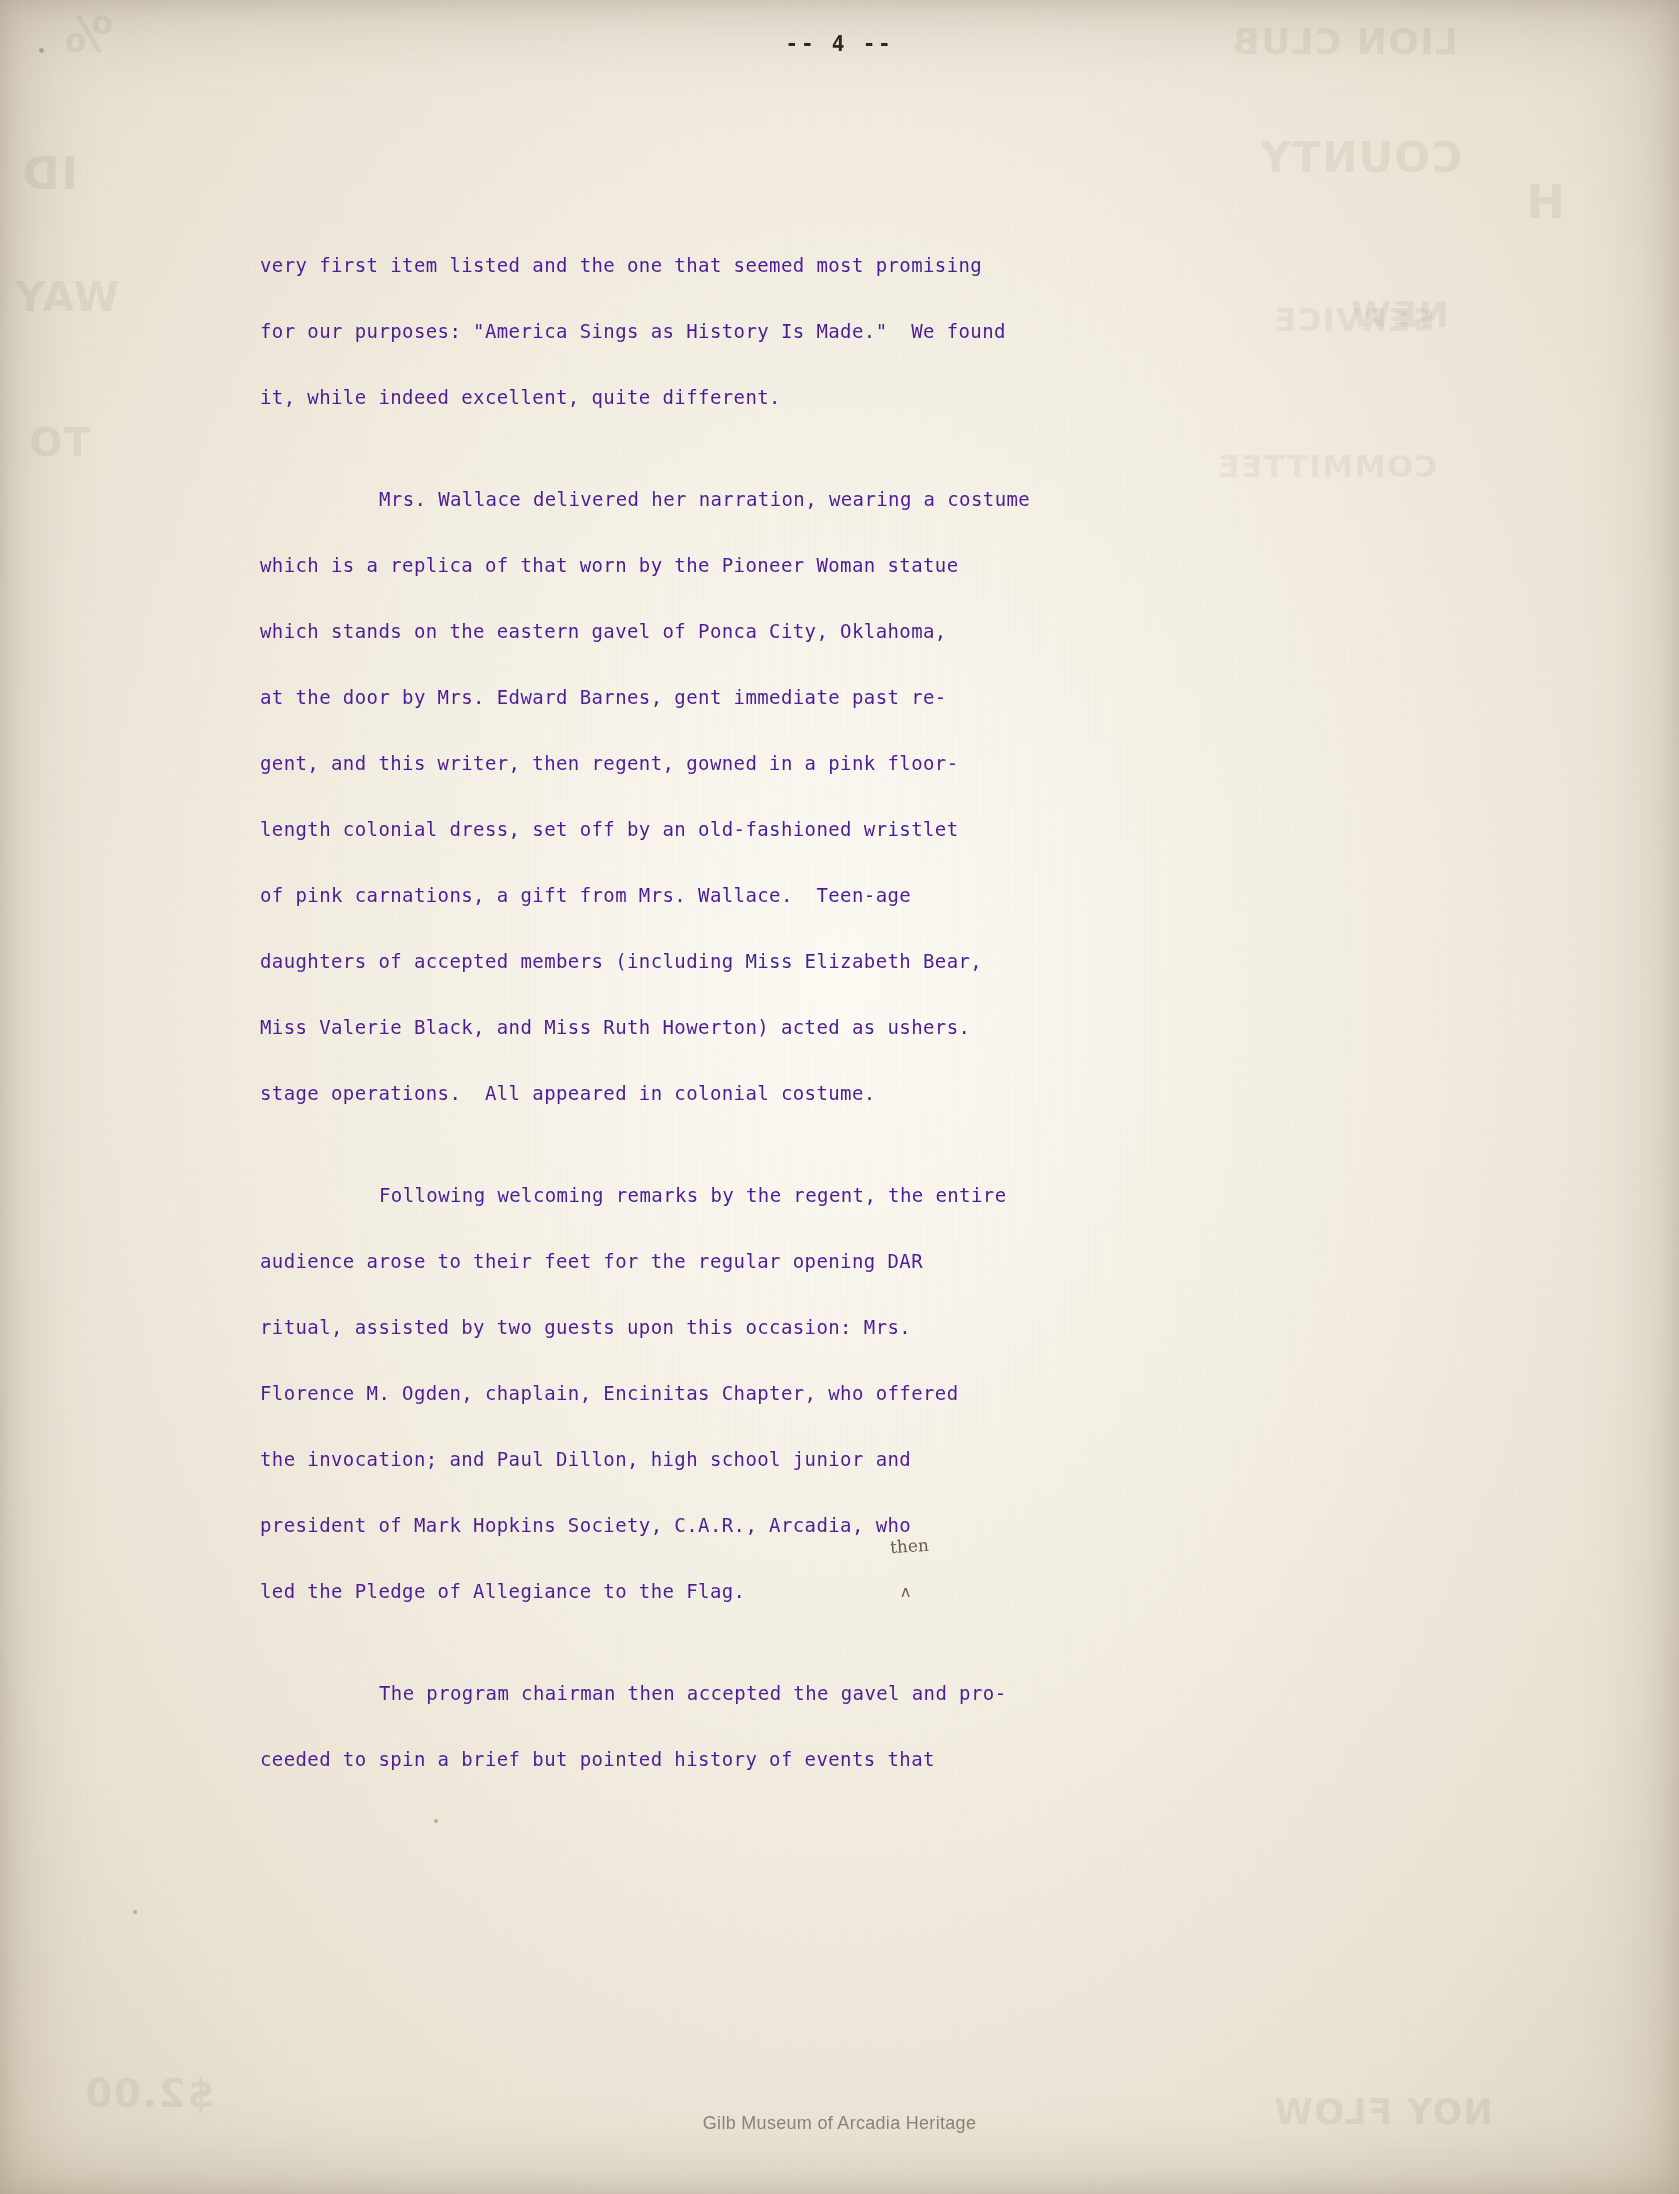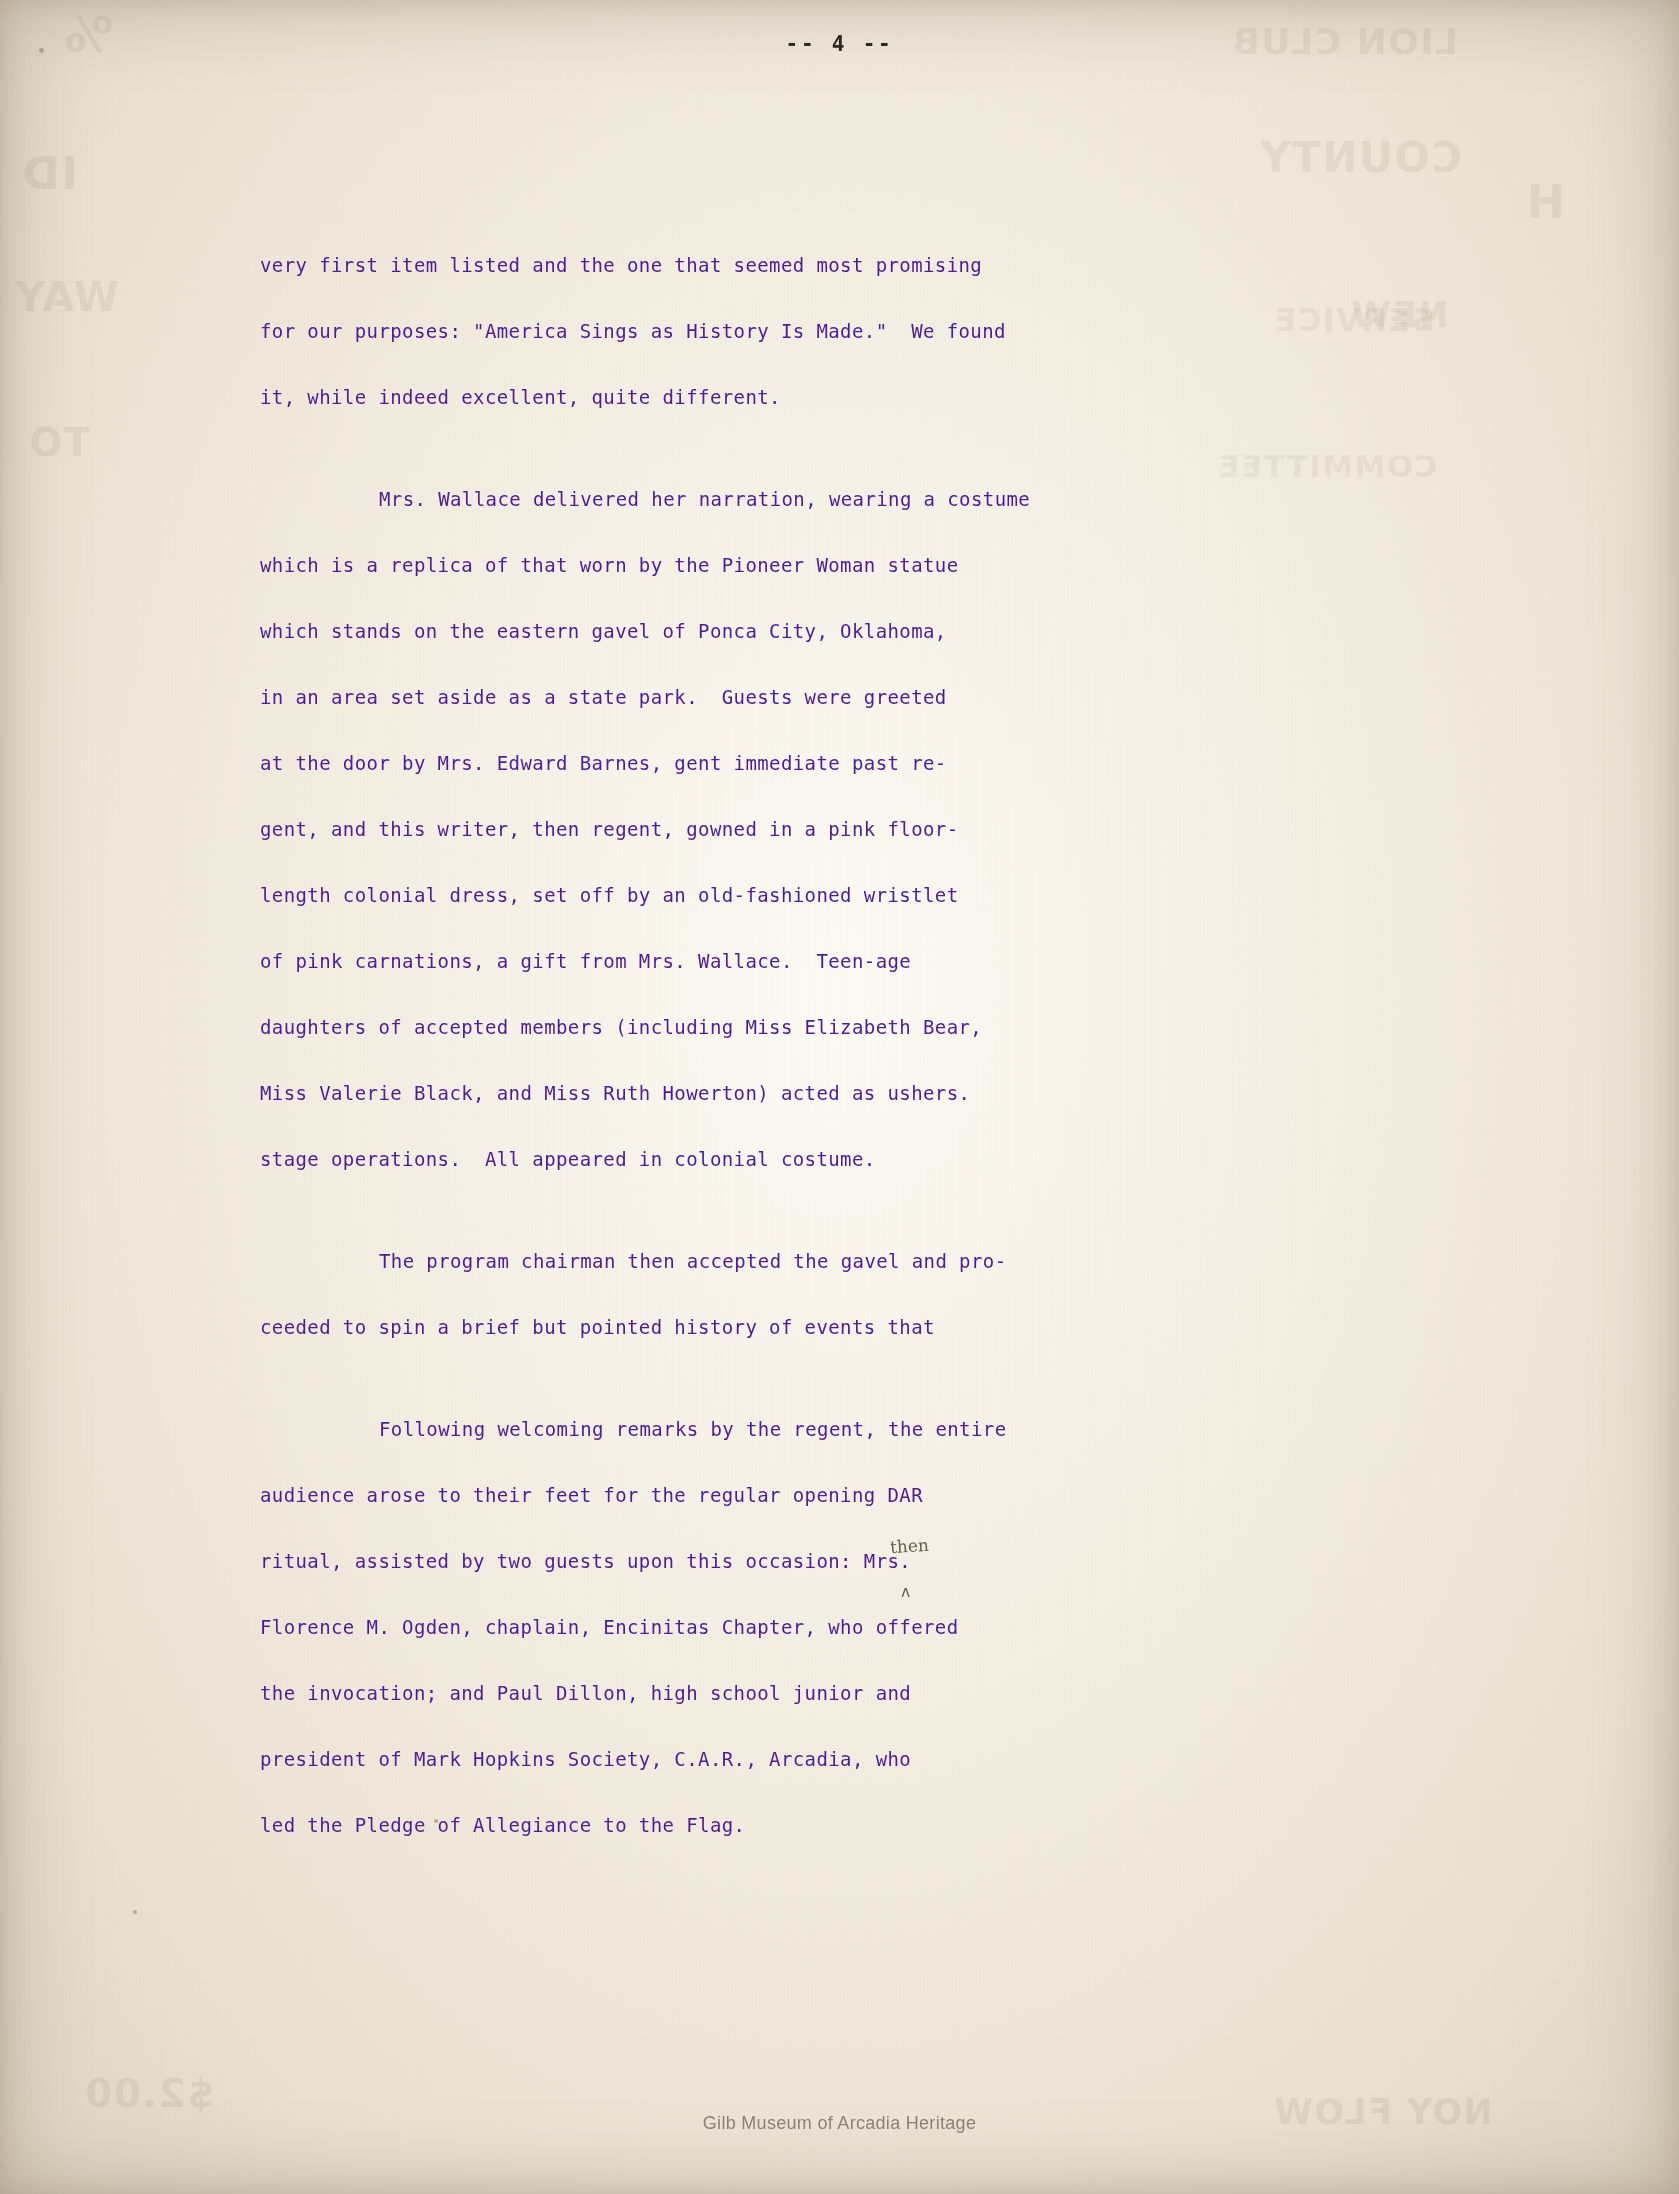--- a/index.html
+++ b/index.html
@@ -152,45 +152,44 @@
     <p class="para">
       <span class="line">very first item listed and the one that seemed most promising</span>
       <span class="line">for our purposes: "America Sings as History Is Made."  We found</span>
       <span class="line">it, while indeed excellent, quite different.</span>
     </p>
 
     <p class="para">
       <span class="line"><span class="indent"></span><span>Mrs. Wallace delivered her narration, wearing a costume</span></span>
       <span class="line">which is a replica of that worn by the Pioneer Woman statue</span>
       <span class="line">which stands on the eastern gavel of Ponca City, Oklahoma,</span>
-      <span class="line">in an area set aside as a state park.  Guests were greeted</span>
       <span class="line">at the door by Mrs. Edward Barnes, gent immediate past re-</span>
       <span class="line">gent, and this writer, then regent, gowned in a pink floor-</span>
       <span class="line">length colonial dress, set off by an old-fashioned wristlet</span>
       <span class="line">of pink carnations, a gift from Mrs. Wallace.  Teen-age</span>
       <span class="line">daughters of accepted members (including Miss Elizabeth Bear,</span>
       <span class="line">Miss Valerie Black, and Miss Ruth Howerton) acted as ushers.</span>
       <span class="line">stage operations.  All appeared in colonial costume.</span>
     </p>
 
     <p class="para">
-      <span class="line"><span class="indent"></span><span>The program chairman then accepted the gavel and pro-</span></span>
-      <span class="line">ceeded to spin a brief but pointed history of events that</span>
-    </p>
-
-    <p class="para">
       <span class="line"><span class="indent"></span><span>Following welcoming remarks by the regent, the entire</span></span>
       <span class="line">audience arose to their feet for the regular opening DAR</span>
       <span class="line">ritual, assisted by two guests upon this occasion: Mrs.</span>
       <span class="line">Florence M. Ogden, chaplain, Encinitas Chapter, who offered</span>
       <span class="line">the invocation; and Paul Dillon, high school junior and</span>
       <span class="line">president of Mark Hopkins Society, C.A.R., Arcadia, who</span>
       <span class="line">led the Pledge of Allegiance to the Flag.</span>
     </p>
 
+    <p class="para">
+      <span class="line"><span class="indent"></span><span>The program chairman then accepted the gavel and pro-</span></span>
+      <span class="line">ceeded to spin a brief but pointed history of events that</span>
+    </p>
+
   </div>
 
   <div class="annotation">then</div>
   <div class="caret">ʌ</div>
 
   <div class="speck" style="left:39px; top:48px; width:4.9px; height:4.9px;"></div>
   <div class="speck" style="left:133px; top:1910px; width:4.2px; height:4.2px;"></div>
   <div class="speck" style="left:434px; top:1819px; width:3.5px; height:3.5px; background: rgba(160,90,40,0.45);"></div>
 
   <div class="edge-shadow"></div>

